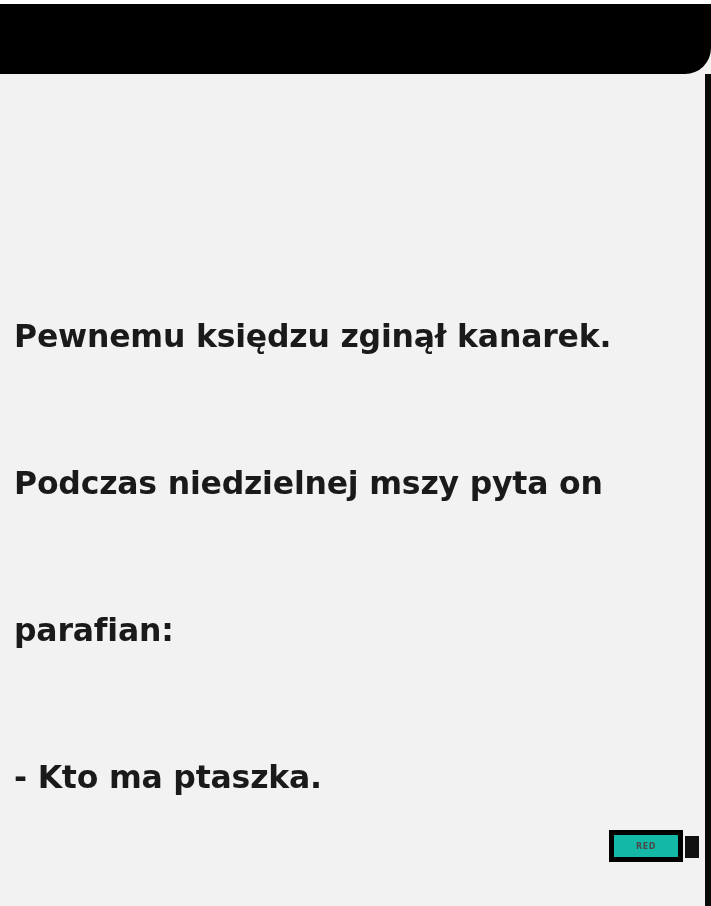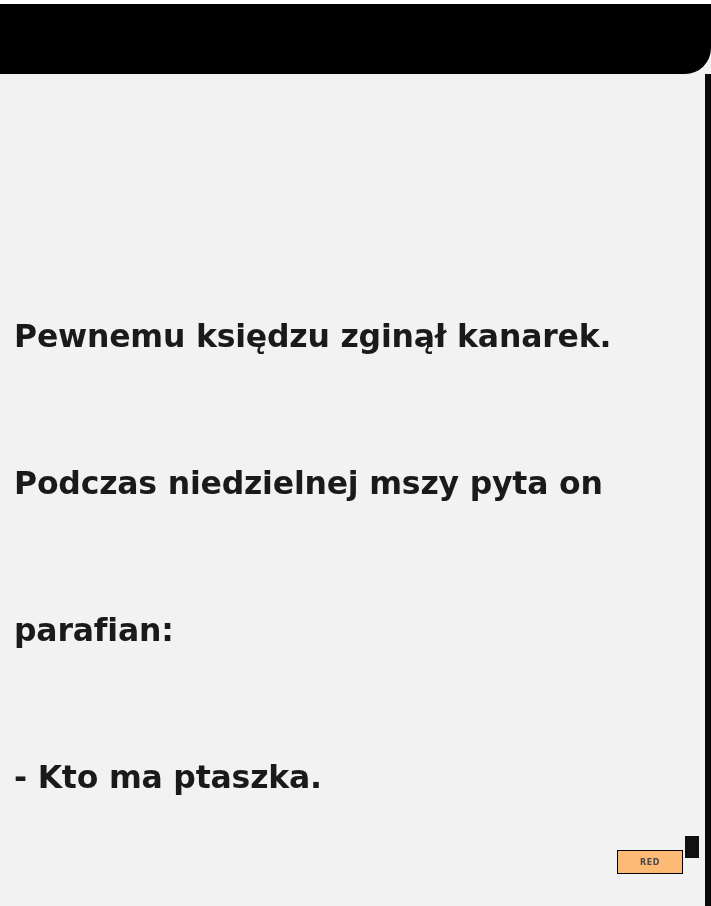--- a/index.html
+++ b/index.html
@@ -69,26 +69,26 @@
     white-space: pre-wrap;
     word-break: keep-all;
   }
   .joke-line {
     display: block;
     white-space: nowrap;
   }
   
   .badge {
     position: absolute;
-    bottom: 32px;
+    bottom: 44px;
     right: 22px;
     width: 64px;
     height: 22px;
-    background: #fdba74;
-    border: 1px solid #000000;
+    background: #14b8a6;
+    border: 5px solid #000000;
     display: flex;
     align-items: center;
     justify-content: center;
   }
   .badge-label {
     font-family: "DejaVu Sans", sans-serif;
     font-size: 8px;
     font-weight: bold;
     color: #4a4a4a;
     letter-spacing: 0.5px;

